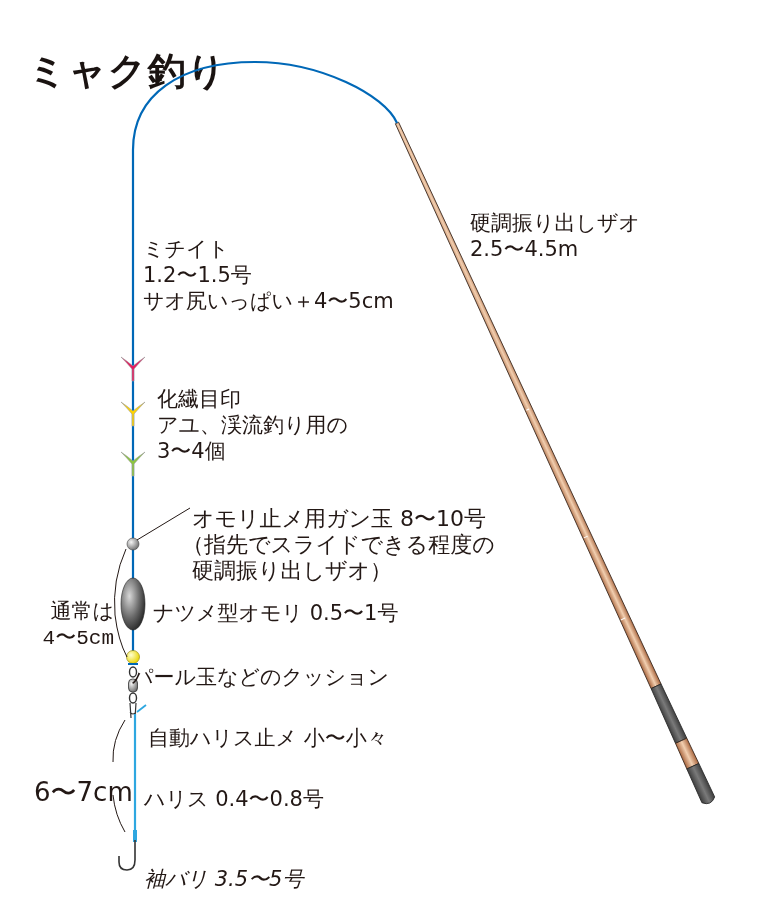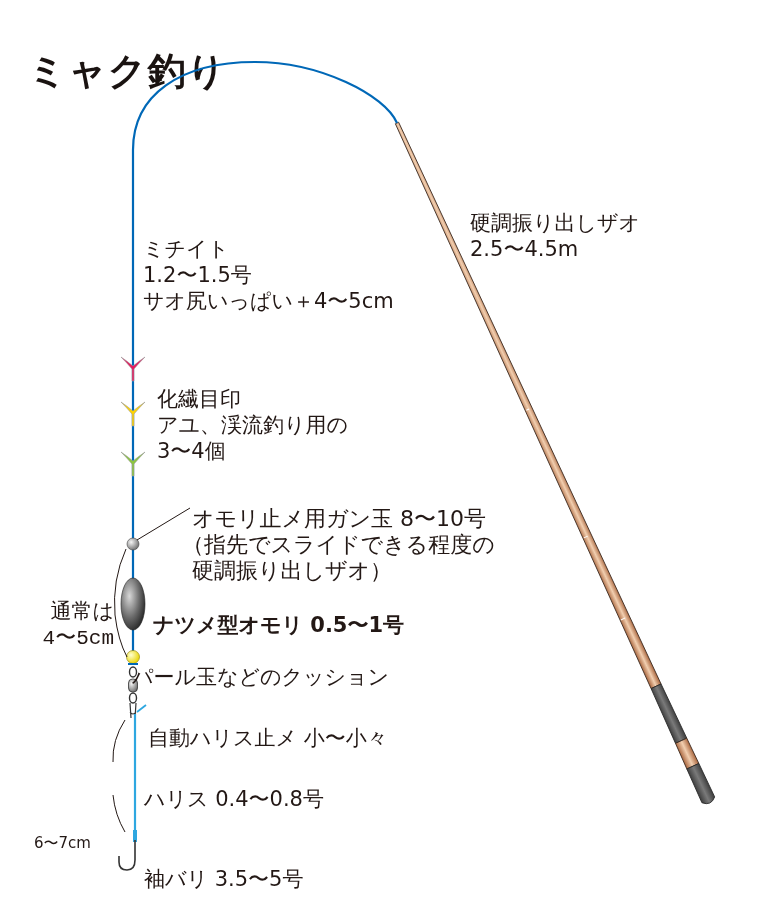--- a/index.html
+++ b/index.html
@@ -116,18 +116,18 @@
   <div>オモリ止メ用ガン玉 8〜10号</div>
   <div style="margin-left:-10px;">（指先でスライドできる程度の</div>
   <div style="margin-left:0px;">硬調振り出しザオ）</div>
 </div>
 
 <div class="label" style="left:8px; top:580px; font-size:21px; text-align:right; width:106px;font-family:Liberation Mono, monospace;">
   <div>通常は</div>
   <div>4〜5cm</div>
 </div>
 
-<div class="label" style="left:153px; top:592px; font-size:21px;font-weight:bold;">ナツメ型オモリ 0.5〜1号</div>
+<div class="label" style="left:153px; top:580px; font-size:21px;">ナツメ型オモリ 0.5〜1号</div>
 <div class="label" style="left:132px; top:644px; font-size:21px;">パール玉などのクッション</div>
 <div class="label" style="left:148px; top:705px; font-size:21px;">自動ハリス止メ 小〜小々</div>
-<div class="label" style="left:34px; top:810px; font-size:15px;">6〜7cm</div>
+<div class="label" style="left:34px; top:759px; font-size:26px;">6〜7cm</div>
 <div class="label" style="left:144px; top:766px; font-size:21px;">ハリス 0.4〜0.8号</div>
-<div class="label" style="left:144px; top:846px; font-size:21px;">袖バリ 3.5〜5号</div>
+<div class="label" style="left:144px; top:846px; font-size:21px;font-style:italic;">袖バリ 3.5〜5号</div>
 
 </body></html>

